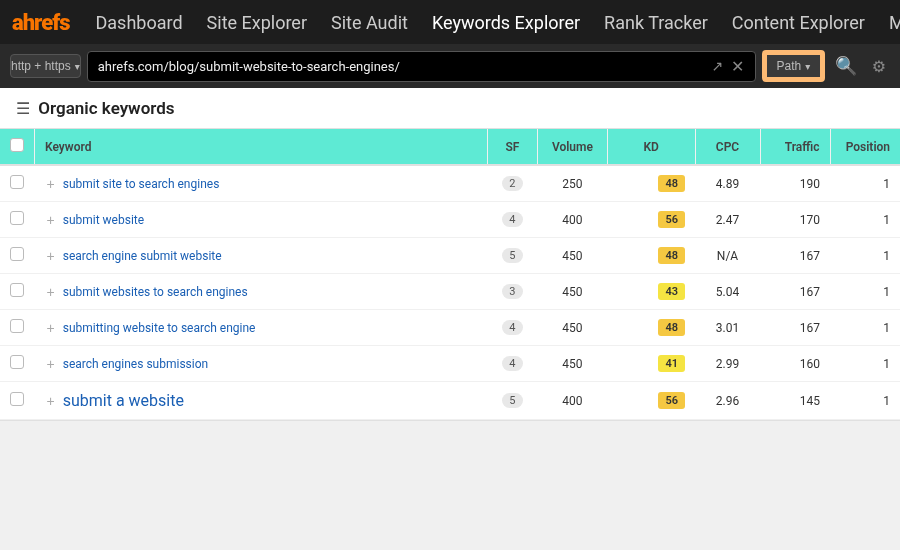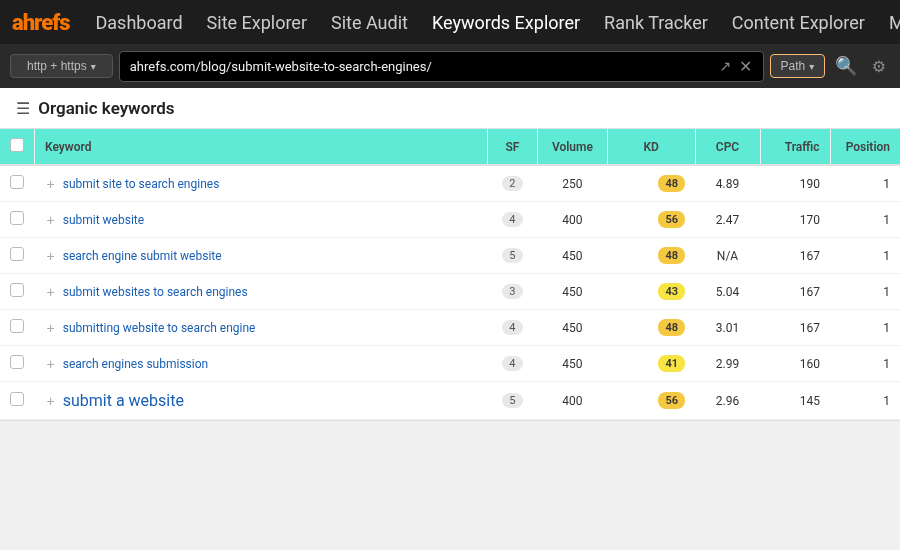--- a/index.html
+++ b/index.html
@@ -38,21 +38,21 @@
       align-items: center;
       padding: 0 10px;
       height: 44px;
       gap: 6px;
     }
     .protocol-btn {
       background: #3a3a3a;
       color: #bbb;
       border: 1px solid #555;
       border-radius: 4px;
-      padding: 4px 16px;
+      padding: 4px 0;
       font-size: 12px;
       cursor: pointer;
       white-space: nowrap;
       display: flex; align-items: center; gap: 4px;
     }
     .protocol-btn::after { content: '▾'; font-size: 10px; }
     .url-input {
       flex: 1;
       background: #000000;
       border: 1px solid #555;
@@ -63,21 +63,21 @@
       display: flex;
       align-items: center;
       gap: 8px;
     }
     .url-text { flex: 1; color: #eee; }
     .url-icon { color: #888; cursor: pointer; font-size: 14px; }
     .url-close { color: #888; cursor: pointer; font-size: 16px; }
     .path-btn {
       background: #3a3a3a;
       color: #bbb;
-      border: 1px solid #fdba74;
+      border: 5px solid #fdba74;
       border-radius: 4px;
       padding: 4px 10px;
       font-size: 12px;
       cursor: pointer;
       display: flex; align-items: center; gap: 4px;
     }
     .path-btn::after { content: '▾'; font-size: 10px; }
     .search-icon-btn {
       background: transparent;
       border: none;
@@ -231,21 +231,21 @@
       cursor: pointer;
       background: none;
       border: none;
       padding: 0 2px;
     }
     td.center { text-align: center; }
     td.right { text-align: right; }
     .kd-badge {
       display: inline-block;
       padding: 2px 7px;
-      border-radius: 8px;
+      border-radius: 3px;
       font-size: 11px;
       font-weight: 600;
       color: #333;
       margin-left: 41px;
     }
     .sf-badge {
       display: inline-block;
       background: #e8e8e8;
       border-radius: 10px;
       padding: 1px 7px;

